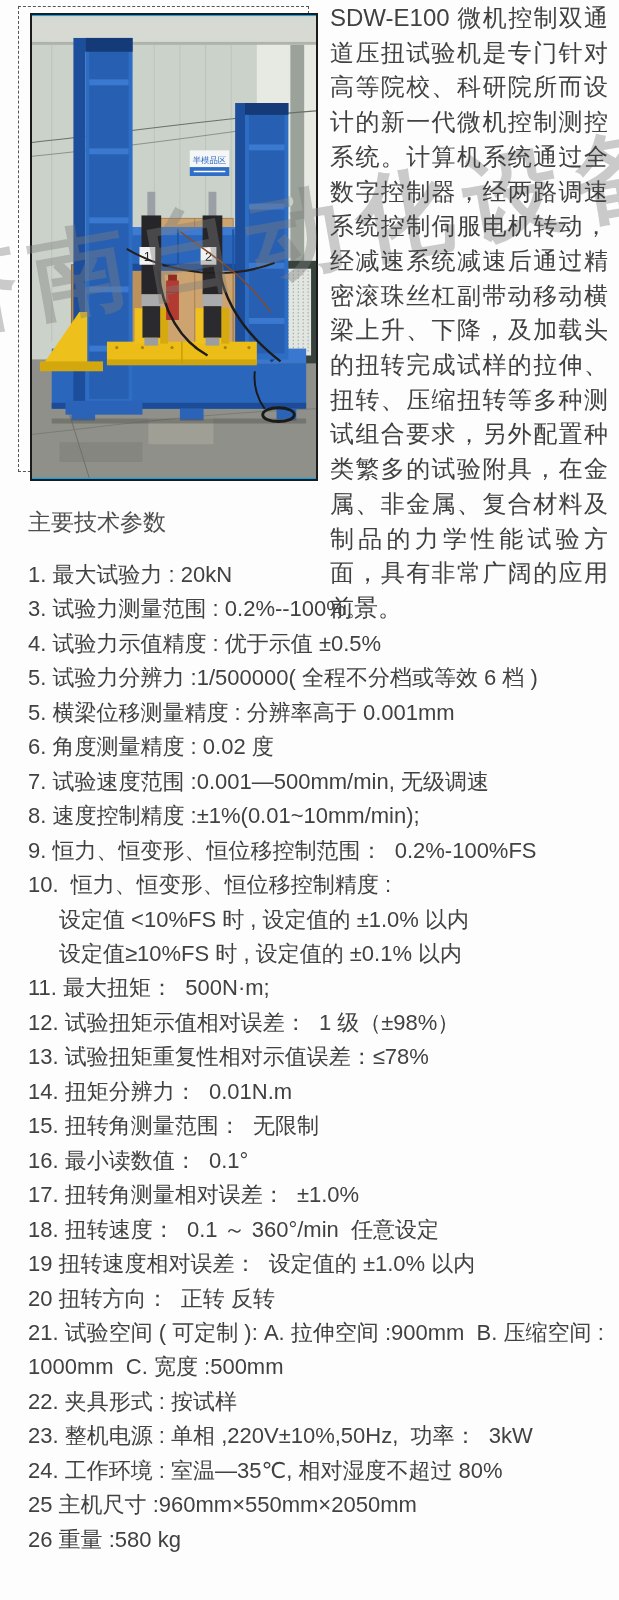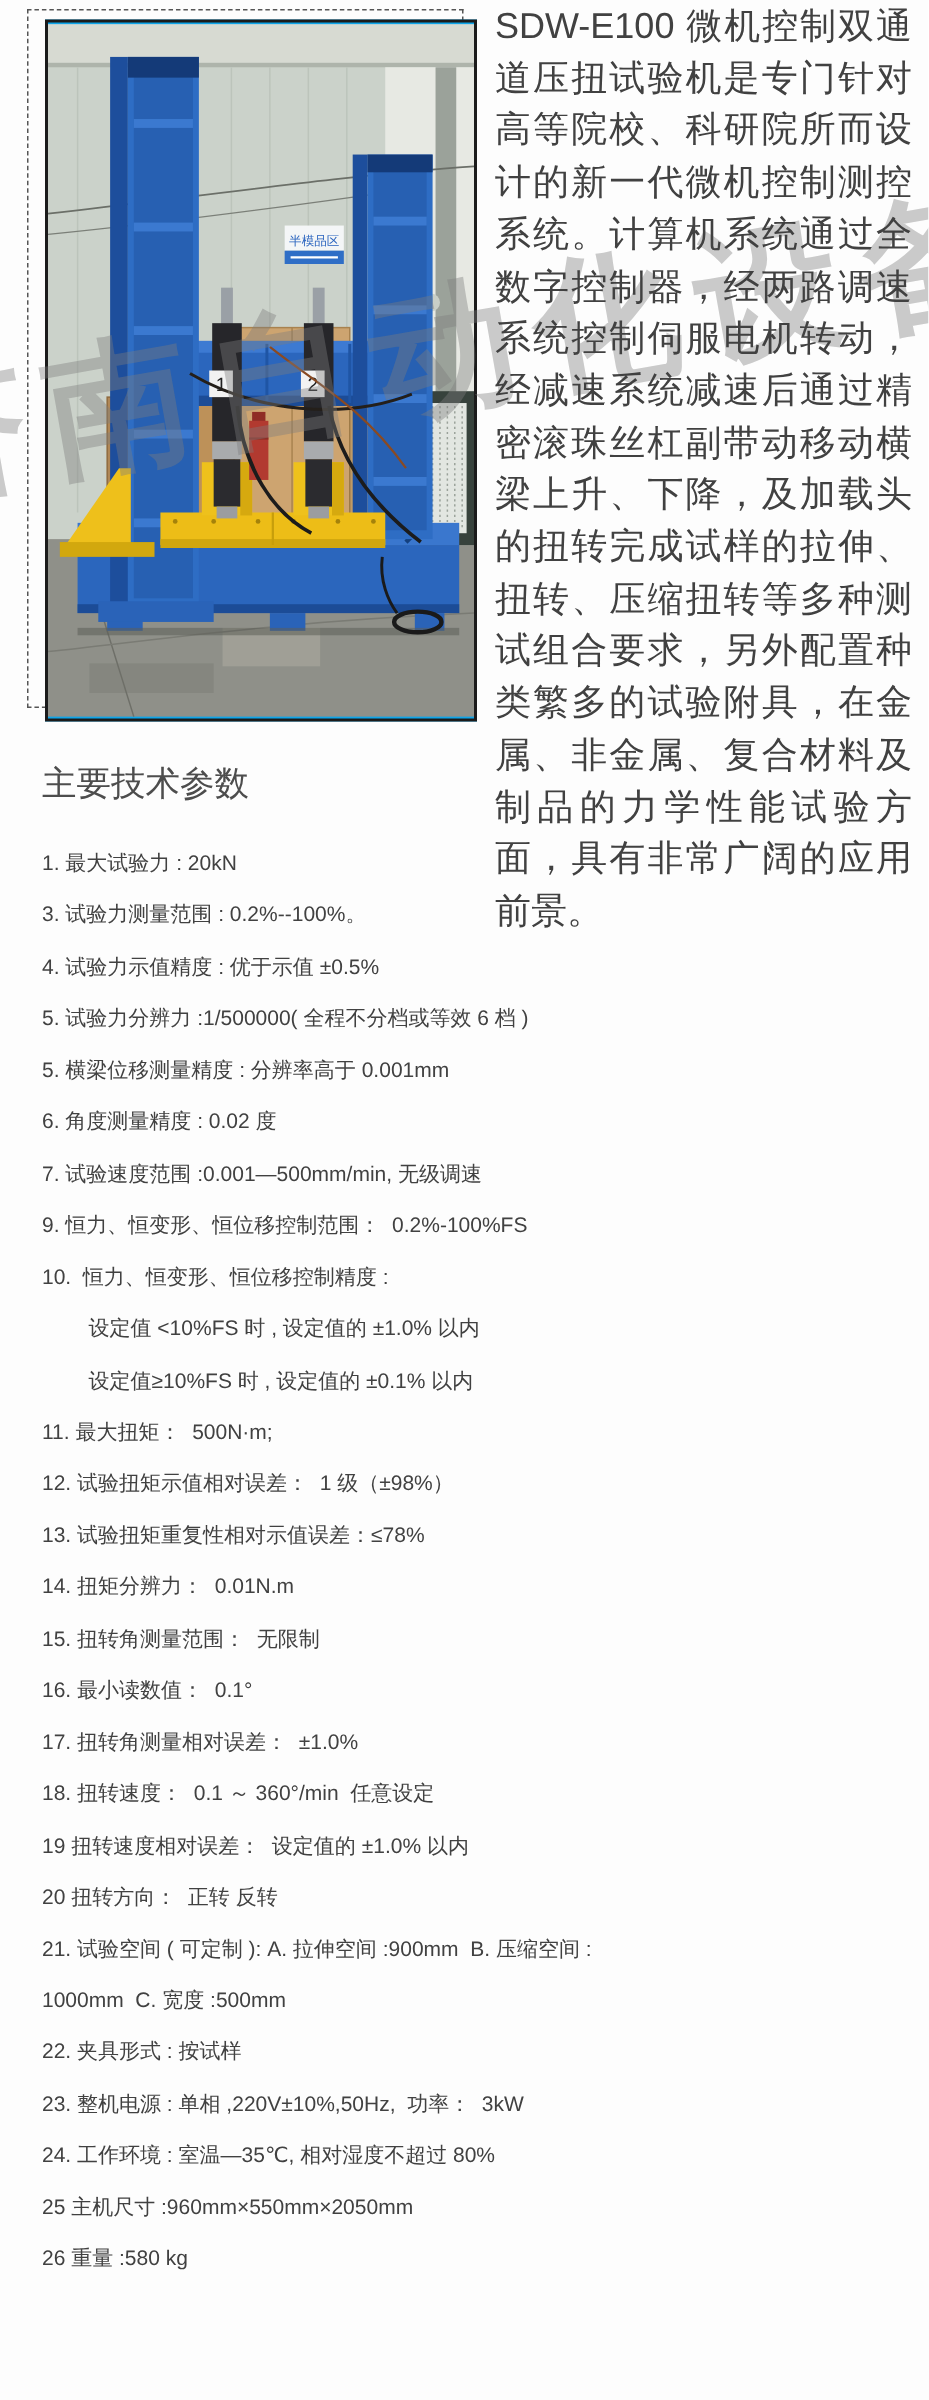--- a/index.html
+++ b/index.html
@@ -56,21 +56,21 @@
     font-size:23px;font-weight:500;line-height:30px;
     color:#4d4d4d;
     z-index:3;
   }
   .specs{
     position:absolute;left:28px;top:558px;
     width:580px;
     z-index:3;
   }
   .spec-line{
-    font-size:14px;
+    font-size:22px;
     line-height:34.45px;
     white-space:pre-wrap;
     color:var(--text-color,#414141);
   }
   .spec-line.indent{padding-left:31px;}
 </style>
 </head>
 <body>
 
 <div class="page" style="--text-color: #414141; --watermark-color: rgba(125,125,125,0.40);">
@@ -263,20 +263,21 @@
   <h2 class="heading">主要技术参数</h2>
 
   <div class="specs">
       <div class="spec-line">1. 最大试验力 : 20kN</div>
       <div class="spec-line">3. 试验力测量范围 : 0.2%--100%。</div>
       <div class="spec-line">4. 试验力示值精度 : 优于示值 ±0.5%</div>
       <div class="spec-line">5. 试验力分辨力 :1/500000( 全程不分档或等效 6 档 )</div>
       <div class="spec-line">5. 横梁位移测量精度 : 分辨率高于 0.001mm</div>
       <div class="spec-line">6. 角度测量精度 : 0.02 度</div>
       <div class="spec-line">7. 试验速度范围 :0.001—500mm/min, 无级调速</div>
+      <div class="spec-line">8. 速度控制精度 :±1%(0.01~10mm/min);</div>
       <div class="spec-line">9. 恒力、恒变形、恒位移控制范围：  0.2%-100%FS</div>
       <div class="spec-line">10.  恒力、恒变形、恒位移控制精度 :</div>
       <div class="spec-line indent">设定值 &lt;10%FS 时 , 设定值的 ±1.0% 以内</div>
       <div class="spec-line indent">设定值≥10%FS 时 , 设定值的 ±0.1% 以内</div>
       <div class="spec-line">11. 最大扭矩：  500N·m;</div>
       <div class="spec-line">12. 试验扭矩示值相对误差：  1 级（±98%）</div>
       <div class="spec-line">13. 试验扭矩重复性相对示值误差：≤78%</div>
       <div class="spec-line">14. 扭矩分辨力：  0.01N.m</div>
       <div class="spec-line">15. 扭转角测量范围：  无限制</div>
       <div class="spec-line">16. 最小读数值：  0.1°</div>

